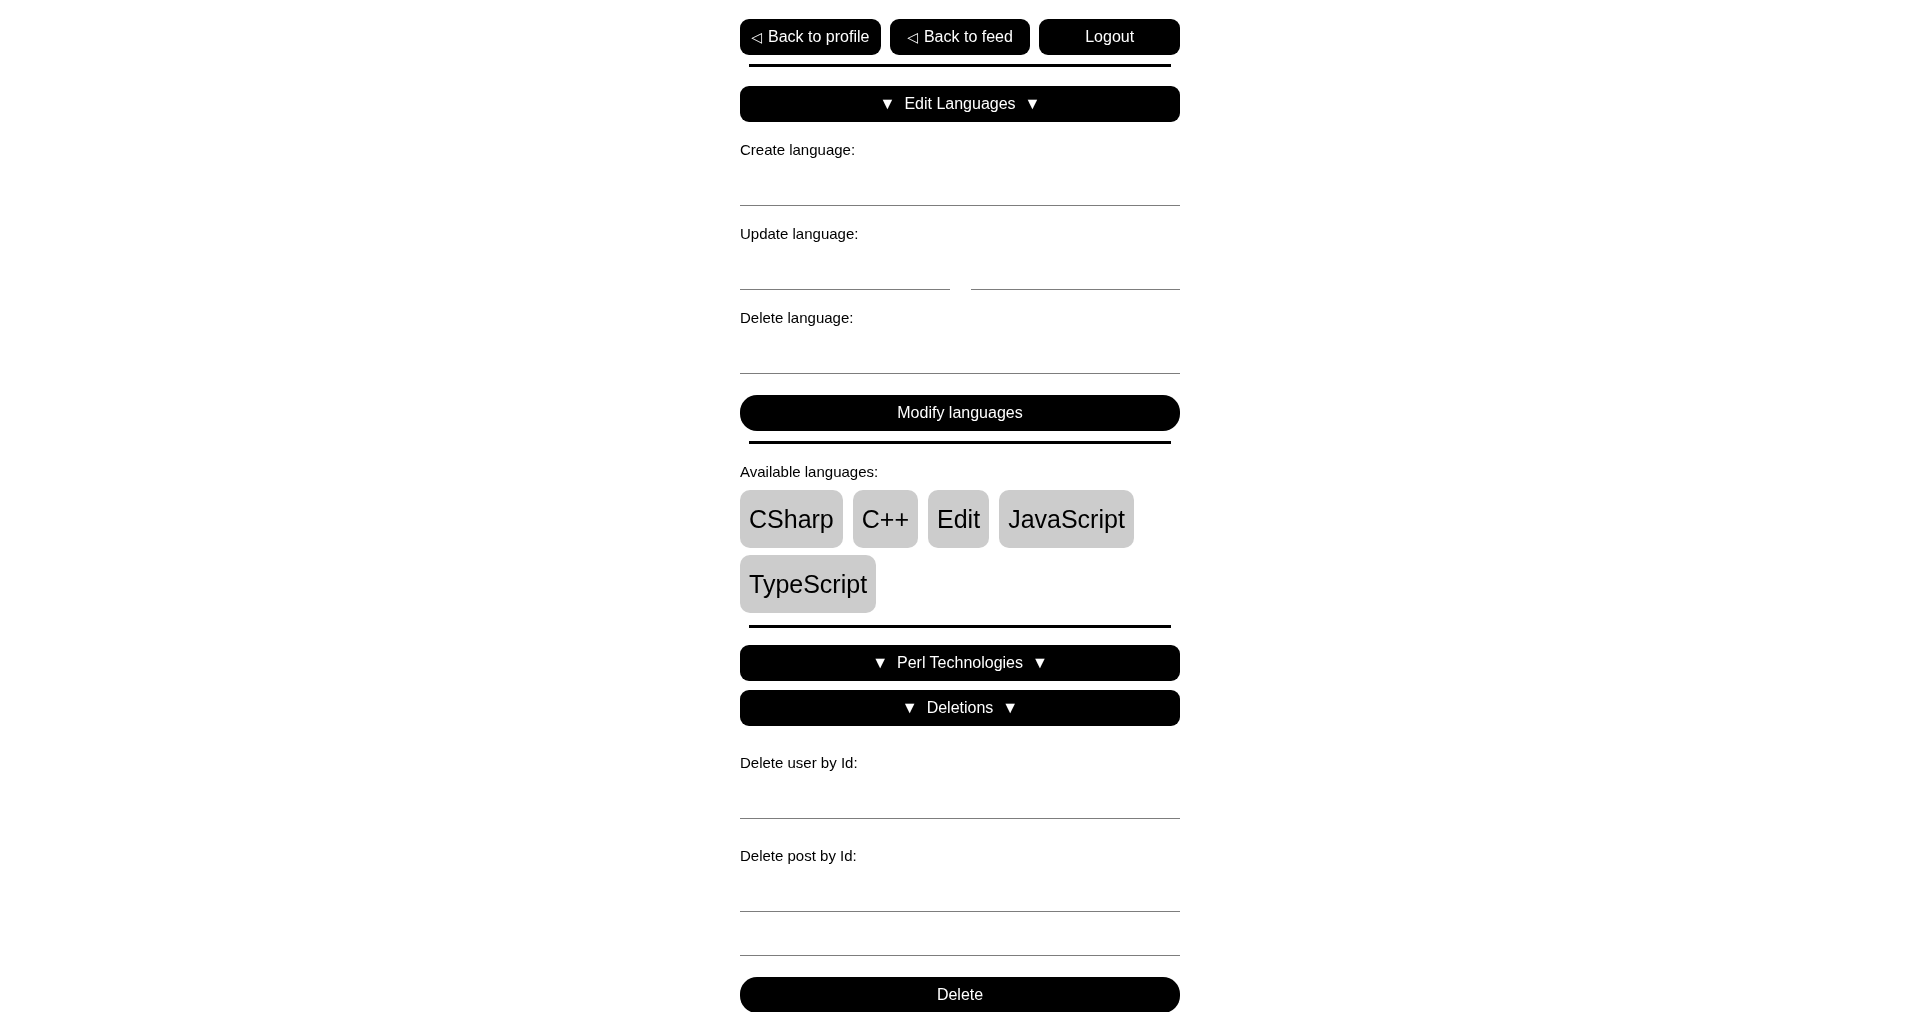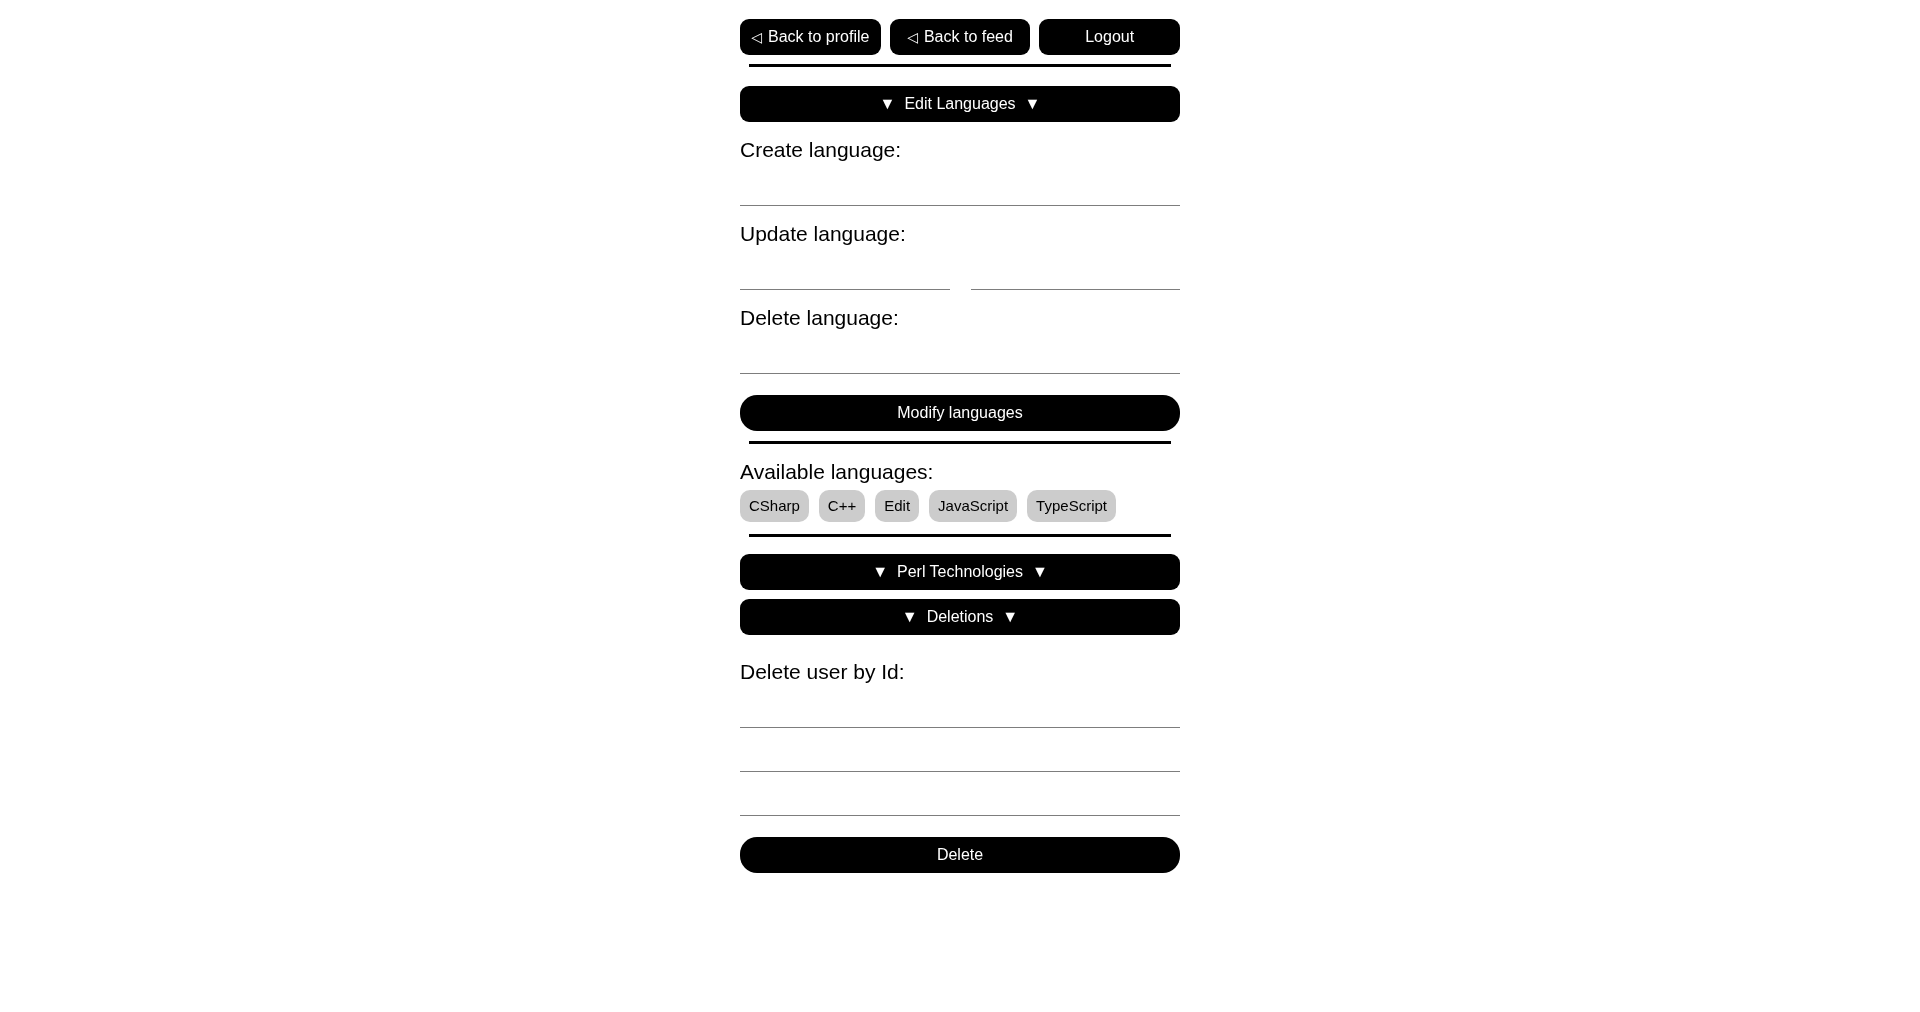--- a/index.html
+++ b/index.html
@@ -67,21 +67,21 @@
     cursor: pointer;
     padding: 0;
   }
   .mt-19 { margin-top: 19px; }
   .mt-17 { margin-top: 17px; }
   .mt-9  { margin-top: 9px; }
   .mt-21 { margin-top: 21px; border-radius: 17px; }
   
   .label {
     display: block;
-    font-size: 21px;
+    font-size: 15px;
     line-height: 24px;
     margin: 16px 0 0 0;
   }
   .label.spaced { margin-top: 25px; }
   
   .underline-input {
     display: block;
     width: 100%;
     height: 44px;
     border: none;
@@ -104,22 +104,22 @@
     margin-top: 6px;
     display: flex;
     flex-wrap: wrap;
     gap: 7px 10px;
     align-items: flex-start;
   }
   .tag {
     background: #cccccc;
     color: #000000;
     border-radius: 10px;
-    padding: 3px 9px;
-    font-size: 15px;
+    padding: 16px 9px;
+    font-size: 25px;
     line-height: 26px;
     white-space: nowrap;
   }
   .arrow { font-size: 14px; }
   .tri { font-size: 16px; }
 </style>
 </head>
 <body>
 
 <div class="page">
@@ -184,20 +184,21 @@
 
     <button class="bar-btn mt-9">
       <span class="tri">▼</span>
       <span>Deletions</span>
       <span class="tri">▼</span>
     </button>
 
     <label class="label spaced">Delete user by Id:</label>
     <input class="underline-input" type="text" value="" style="">
 
+    <label class="label spaced">Delete post by Id:</label>
     <input class="underline-input" type="text" value="" style="">
 
     <input class="underline-input" type="text" value="" style="">
 
     <button class="bar-btn mt-21">
       <span>Delete</span>
     </button>
 
   </div>
 </div>

